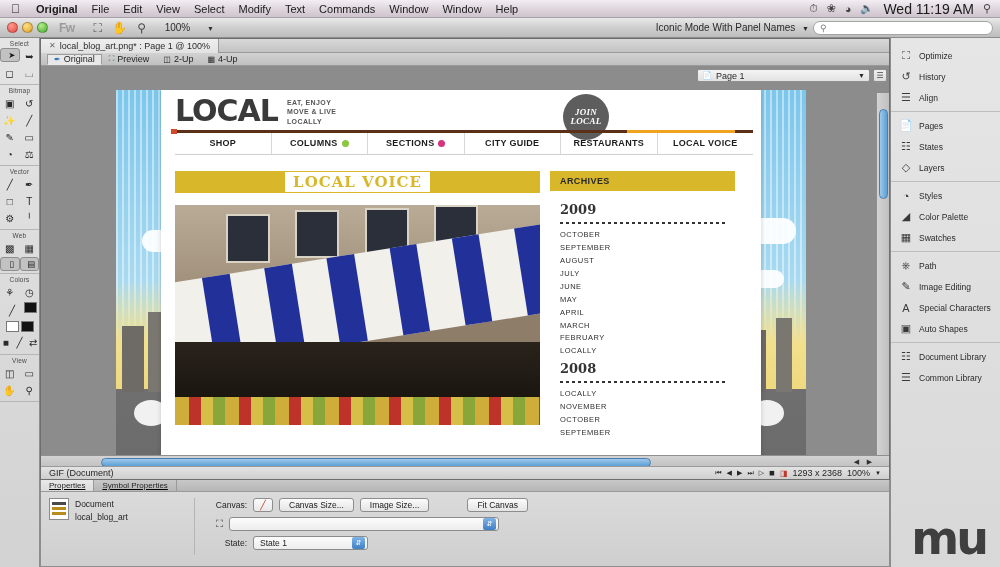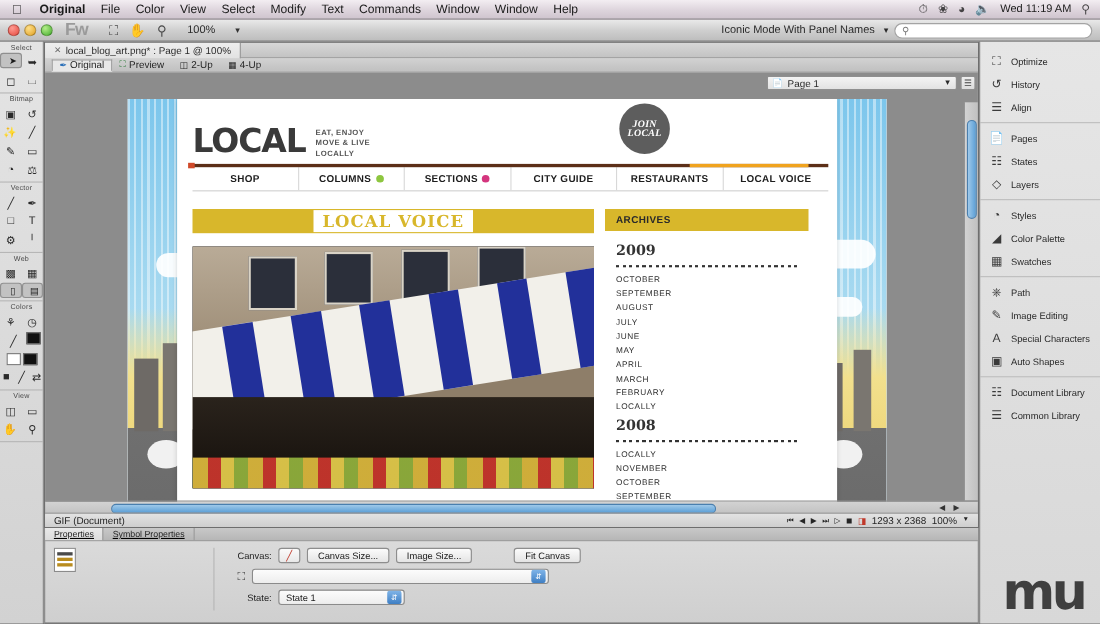--- a/index.html
+++ b/index.html
@@ -18,35 +18,35 @@
     background: linear-gradient(#f3eef2, #ddd4dc 55%, #cfc4ce);
     border-bottom:1px solid #a79fa6;
     display:flex; align-items:center; font-size:11px; color:#1a1a1a;
   }
   .menubar .apple { padding:0 9px 0 11px; font-size:12px; }
   .menubar .mi { padding:0 7px; white-space:nowrap; }
   .menubar .mi.bold { font-weight:bold; }
   .menubar .spacer { flex:1; }
   .menubar .right { display:flex; align-items:center; gap:9px; padding-right:9px; }
   .menubar .right .ic { opacity:.78; font-size:11px; }
-  .mb-clock { font-size:10px; }
+  .mb-clock { font-size:14px; }
 
   
   .toolbar {
     position:absolute; left:0; top:18px; width:1000px; height:20px;
     background: linear-gradient(#e9e9e9, #cfcfcf 50%, #bdbdbd);
     border-bottom:1px solid #8d8d8d;
     display:flex; align-items:center;
   }
   .lights { display:flex; gap:4px; padding:0 7px 0 7px; }
   .lt { width:11px; height:11px; border-radius:50%; border:1px solid rgba(0,0,0,.25); }
   .lt.r { background:radial-gradient(circle at 35% 30%, #ff9b92, #e5483d); }
   .lt.y { background:radial-gradient(circle at 35% 30%, #ffe08a, #e0a022); }
   .lt.g { background:radial-gradient(circle at 35% 30%, #b6ef8b, #42ab2c); }
-  .fwlogo { font-weight:bold; font-size:16px; color:#9a9a9a; padding:0 12px 0 4px; letter-spacing:-.5px; }
+  .fwlogo { font-weight:bold; font-size:12px; color:#9a9a9a; padding:0 12px 0 4px; letter-spacing:-.5px; }
   .tb-ic { width:22px; text-align:center; font-size:12px; color:#4a4a4a; }
   .tb-zoom { font-size:10px; color:#2c2c2c; padding-left:12px; }
   .tb-zoom .caret { font-size:7px; padding-left:14px; color:#333; }
   .toolbar .spacer { flex:1; }
   .panelmode { font-size:10px; color:#2a2a2a; padding-right:4px; white-space:nowrap; }
   .panelmode .caret { font-size:7px; padding-left:4px; }
   .tb-search {
     width:180px; height:14px; margin-right:7px; border-radius:7px;
     background:#fff; border:1px solid #a4a4a4;
     display:flex; align-items:center; padding:0 6px; font-size:9px; color:#8b8b8b;
@@ -122,21 +122,21 @@
   .tree { position:absolute; width:34px; height:26px; background:#fff; border-radius:50%; opacity:.9; }
   .bike {
     position:absolute; width:50px; height:26px; border:0;
   }
 
   .sheet {
     position:absolute; left:45px; top:0; width:600px; min-height:400px;
     background:#fff; box-shadow:0 0 5px rgba(0,0,0,.18);
   }
   
-  .mast { padding:24px 10px 0 14px; display:flex; align-items:flex-start; position:relative; }
+  .mast { padding:5px 10px 0 14px; display:flex; align-items:flex-end; position:relative; }
   .logo {
     font-family:"DejaVu Sans", sans-serif;
     font-size:30px; font-weight:bold; letter-spacing:-1px; color:#3a3a3a; line-height:1;
   }
   .tagline { font-size:7px; line-height:1.35; color:#555; letter-spacing:.4px; padding:3px 0 0 9px; font-weight:bold; }
   .joincircle {
     position:absolute; right:152px; top:4px; width:46px; height:46px; border-radius:50%;
     background:#5d5d5d; color:#fff; display:flex; flex-direction:column;
     align-items:center; justify-content:center; font-style:italic; font-weight:bold;
     font-family:"Liberation Serif", serif; font-size:9px; line-height:1.05; letter-spacing:.3px;
@@ -304,21 +304,21 @@
 </style>
 </head>
 <body>
 
 <div class="app">
 
   <div class="menubar">
     <div class="apple"></div>
     <div class="mi bold">Original</div>
     <div class="mi">File</div>
-    <div class="mi">Color</div>
+    <div class="mi">Edit</div>
     <div class="mi">View</div>
     <div class="mi">Select</div>
     <div class="mi">Modify</div>
     <div class="mi">Text</div>
     <div class="mi">Commands</div>
     <div class="mi">Window</div>
     <div class="mi">Window</div>
     <div class="mi">Help</div>
     <div class="spacer"></div>
     <div class="right">
@@ -708,20 +708,24 @@
       <div class="ptab active">Properties</div>
       <div class="ptab">Symbol Properties</div>
     </div>
     <div class="pbody">
       <div class="pdoc">
         <div class="thumb">
             <i></i>
             <i></i>
             <i></i>
           </div>
+        <div class="txt">
+          <div>Document</div>
+          <div>local_blog_art</div>
+        </div>
       </div>
       <div class="pfields">
         <div class="frow">
           <span class="flabel">Canvas:</span>
           <span class="swatchbtn">╱</span>
           <span class="btn">Canvas Size...</span>
           <span class="btn">Image Size...</span>
           <span class="btn" style="margin-left:32px">Fit Canvas</span>
         </div>
         <div class="frow">

